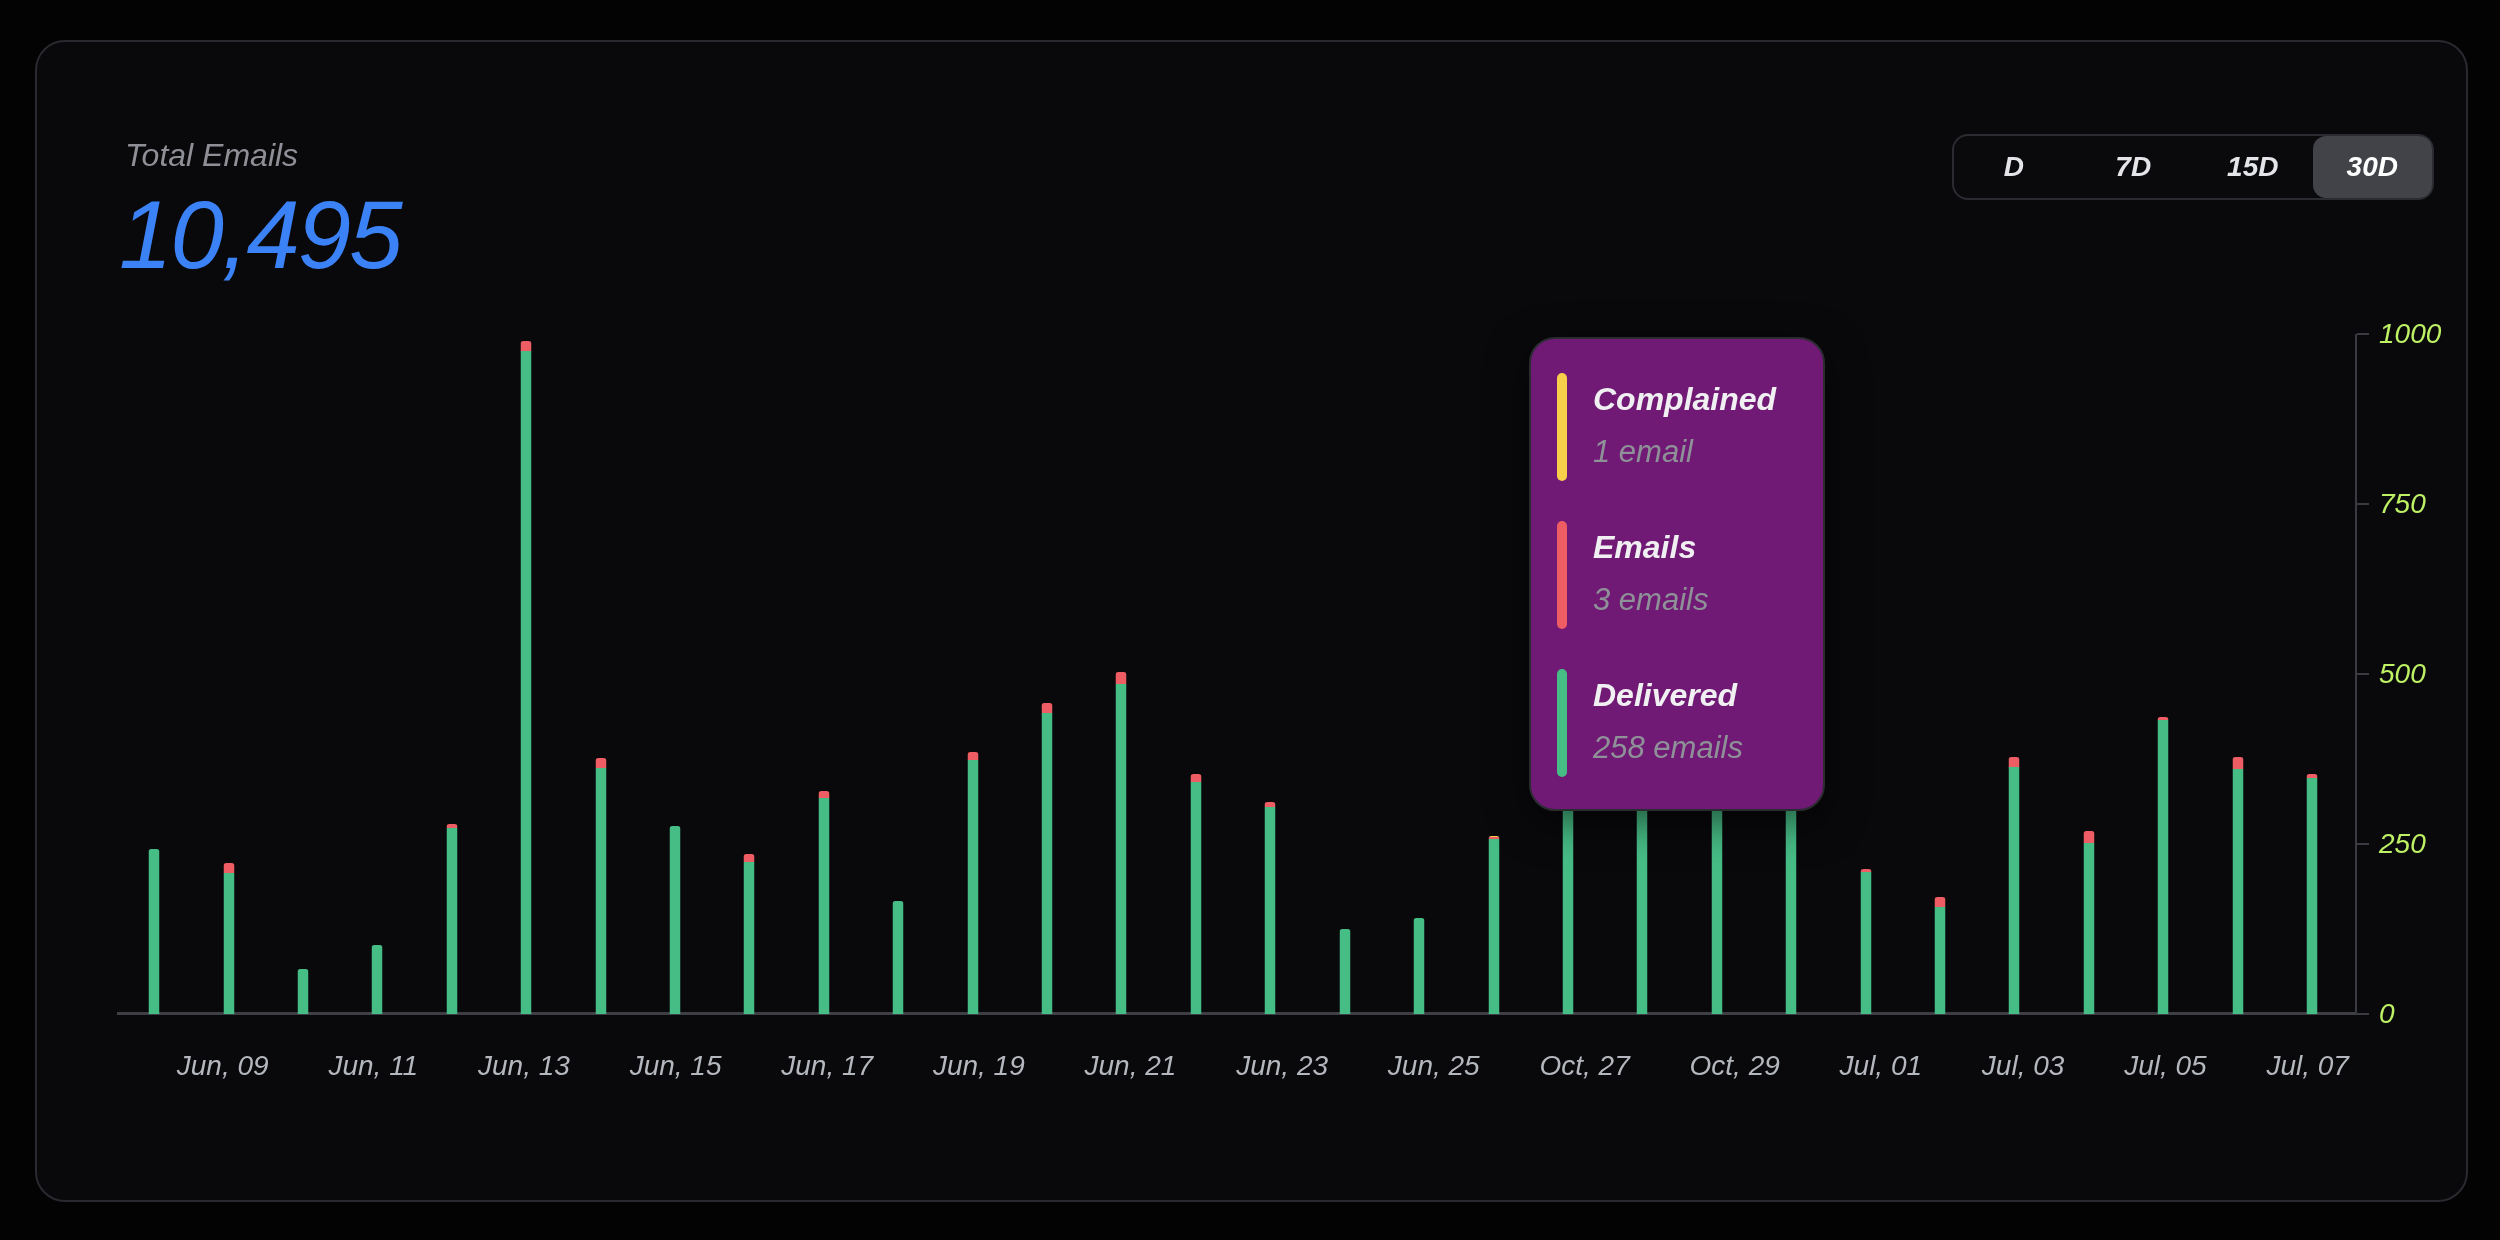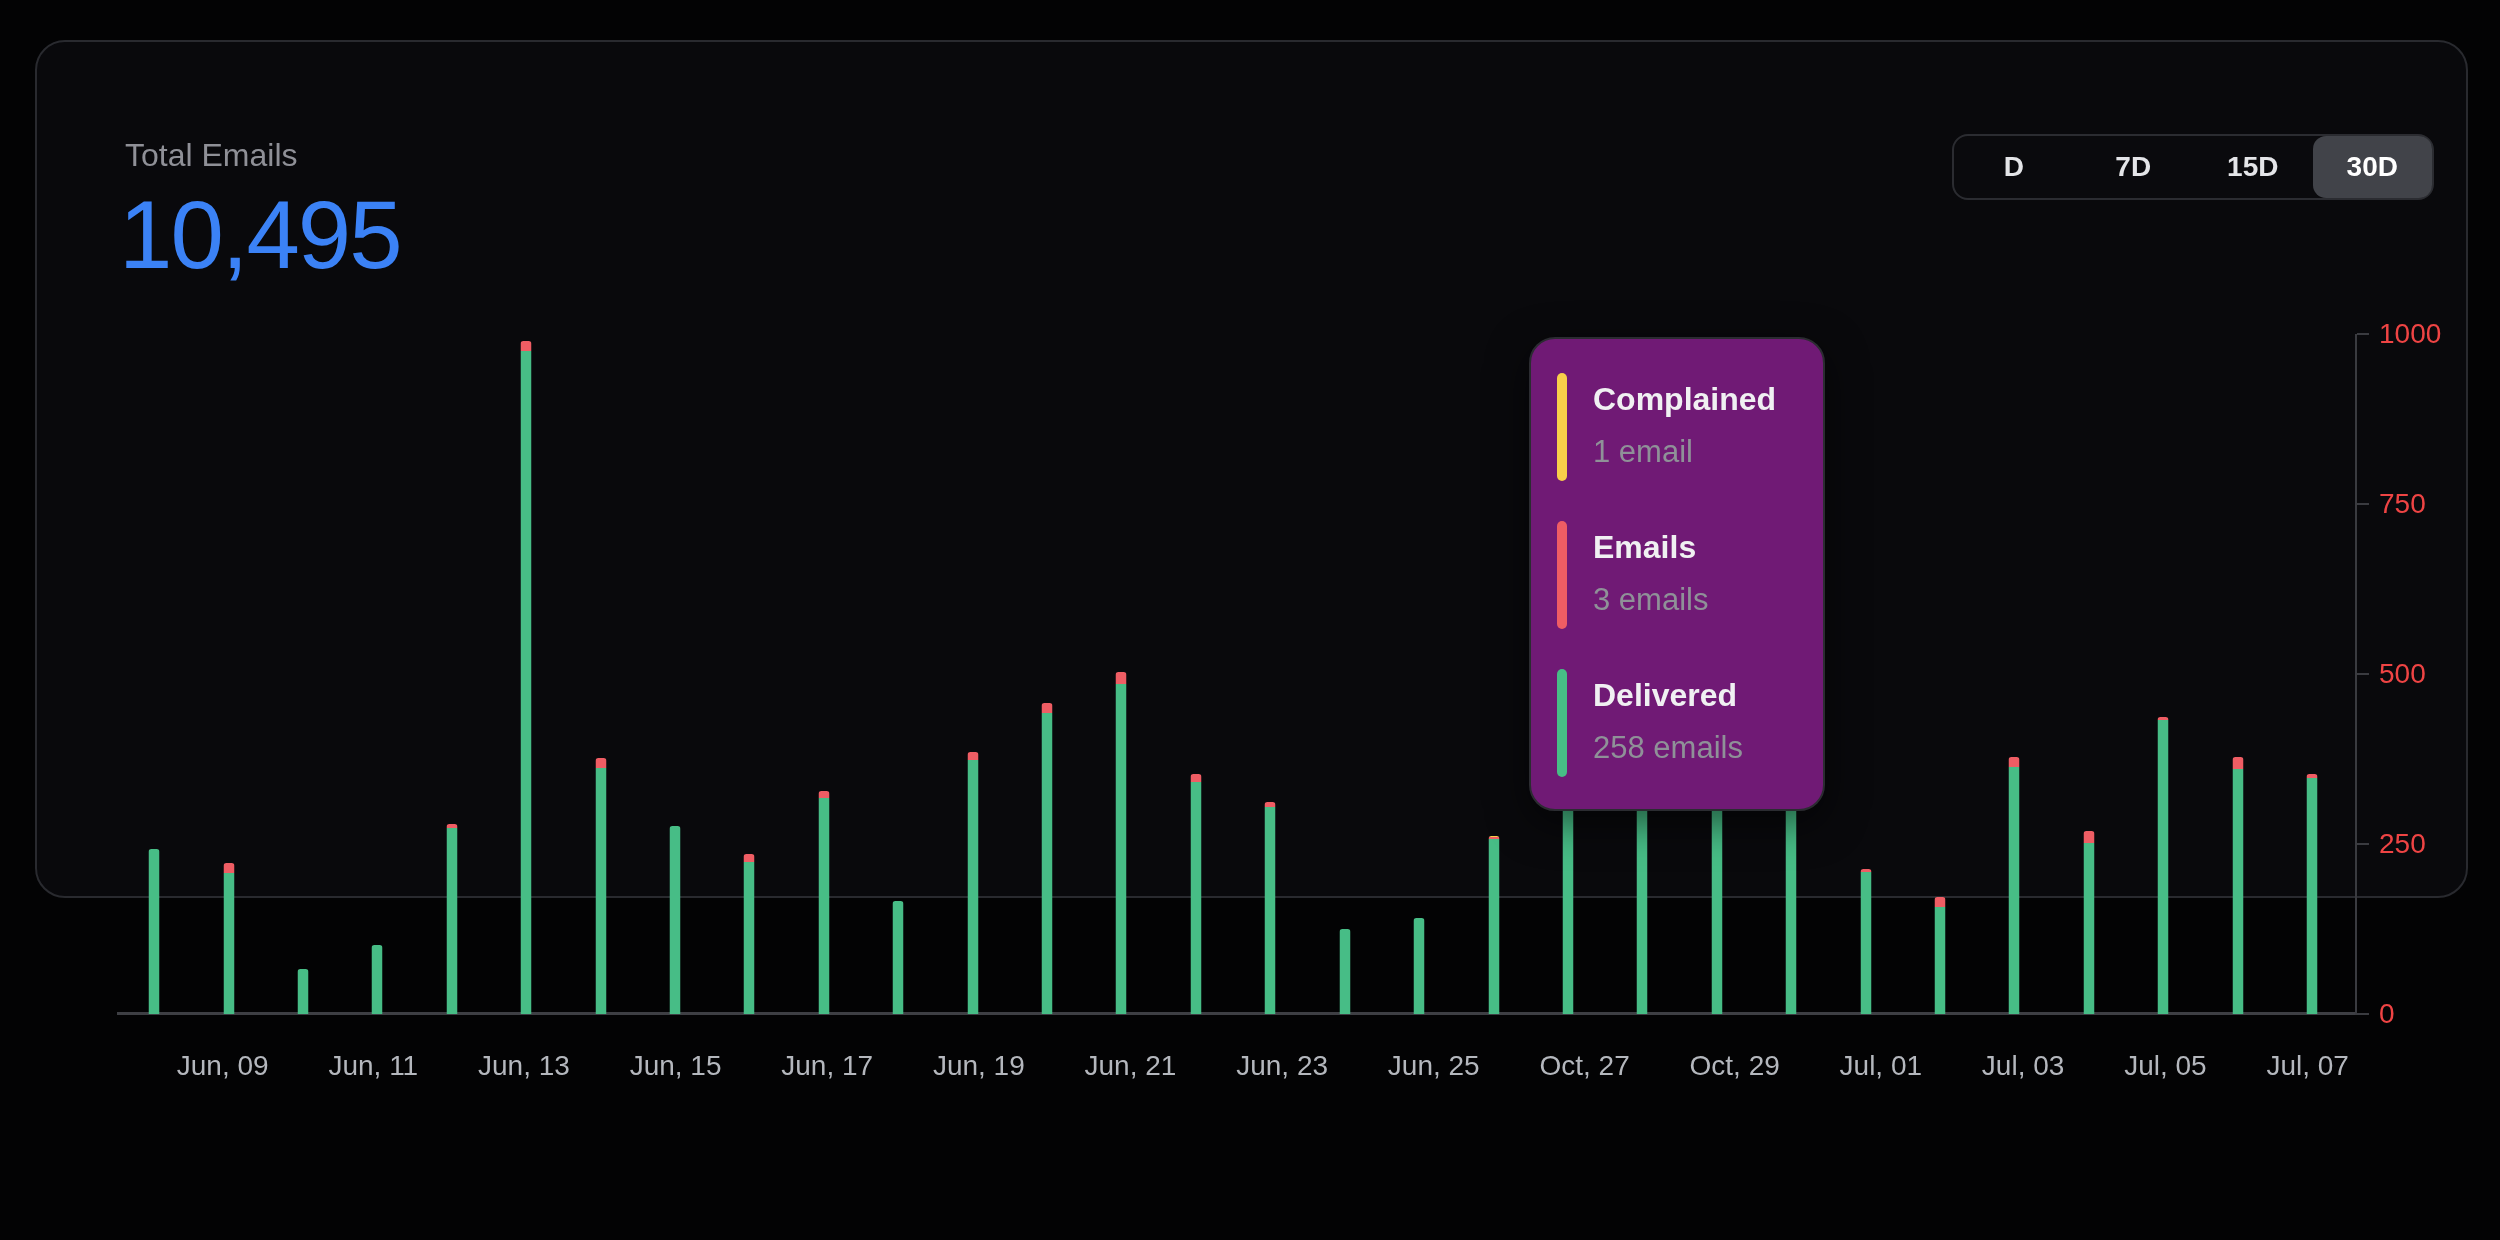--- a/index.html
+++ b/index.html
@@ -1,30 +1,30 @@
 <!DOCTYPE html>
 <html><head>
 <meta charset="utf-8">
 <style>
   html,body{margin:0;padding:0;background:#030304;}
   .stage{position:relative;width:2500px;height:1240px;background:#030304;
          font-family:"Liberation Sans","DejaVu Sans",sans-serif;overflow:hidden;}
-  .card{position:absolute;left:35px;top:40px;width:2433px;height:858px;
-        background:#09090c;border:2px solid #292a2f;border-radius:30px;box-sizing:border-box;}
+  .card{position:absolute;left:35px;top:40px;width:2433px;height:1162px;
+        background:#09090c;border:2px solid #292a2f;border-radius:30px;box-sizing:border-box;font-style:italic;}
   .metric-label{position:absolute;left:88px;top:95px;font-size:32px;color:#8f9097;}
   .metric-value{position:absolute;left:82px;top:138px;font-size:96px;letter-spacing:-2px;color:#3b82f6;}
   .range-group{position:absolute;left:1915px;top:92px;width:482px;height:66px;
         border:2px solid #2b2c31;border-radius:16px;display:flex;box-sizing:border-box;background:#0a0a0d;}
   .range-btn{flex:1;display:flex;align-items:center;justify-content:center;
         font-size:28px;font-weight:700;color:#e4e5e8;border-radius:13px;cursor:pointer;}
   .range-btn.selected{background:#414349;color:#ffffff;}
   .xaxis-line{position:absolute;left:80px;top:970px;width:2240px;height:3px;background:#3e3f44;z-index:1;}
   .yaxis-line{position:absolute;left:2318px;top:292px;width:2px;height:681px;background:#3a3b40;z-index:1;}
   .ytick{position:absolute;left:2320px;width:12px;height:2px;background:#3a3b40;}
-  .ylabel{position:absolute;left:2342px;font-size:28px;color:#ef4444;line-height:32px;white-space:nowrap;}
+  .ylabel{position:absolute;left:2342px;font-size:28px;color:#bef264;line-height:32px;white-space:nowrap;}
   .bars{position:absolute;left:80px;top:292px;width:2232px;height:680px;display:flex;z-index:2;}
   .slot{flex:1;position:relative;}
   .bar{position:absolute;bottom:0;left:50%;transform:translateX(-50%);width:11px;
        border-radius:3px 3px 0 0;overflow:hidden;display:flex;flex-direction:column;justify-content:flex-end;}
   .seg{width:100%;}
   .xlabels{position:absolute;left:80px;top:1008px;width:2232px;height:38px;display:flex;z-index:2;}
   .xslot{flex:1;text-align:center;font-size:28px;color:#b4b7bd;white-space:nowrap;}
   .tooltip{position:absolute;left:1492px;top:295px;width:296px;height:474px;
        background:#701a75;border:2px solid #2b2c31;border-radius:26px;box-sizing:border-box;
        padding:34px 0 0 26px;z-index:10;box-shadow:0 12px 40px rgba(0,0,0,0.55);}

